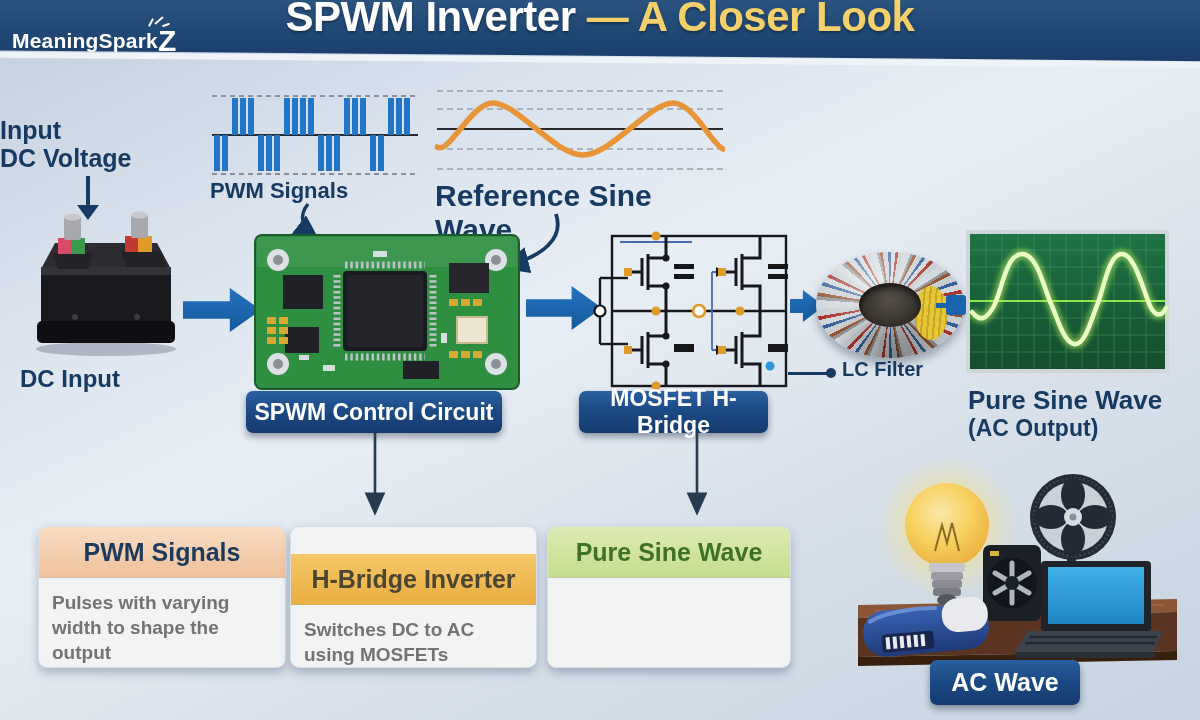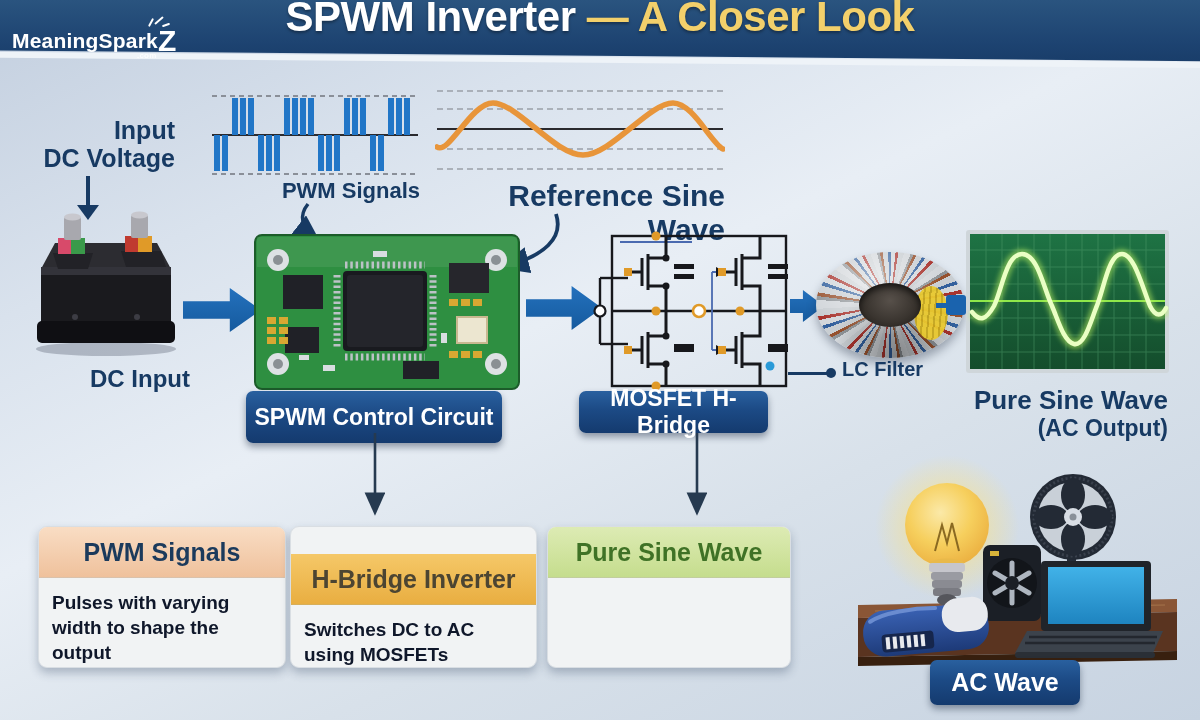--- a/index.html
+++ b/index.html
@@ -14,34 +14,34 @@
     background:linear-gradient(180deg,#2a547f 0%,#1d4371 60%,#173a66 100%);
     clip-path:polygon(0 0,100% 0,100% 85%,0 70%);}
   .title{left:0;top:-7px;width:1200px;text-align:center;font-size:42px;font-weight:800;
     letter-spacing:-0.5px;color:#ffffff;text-shadow:0 2px 3px rgba(0,0,0,.35);}
   .title .hl{color:#f3d06b;}
   .watermark{left:12px;top:24px;color:#fff;font-weight:700;font-size:21px;letter-spacing:.2px;}
   .watermark .bigz{font-size:30px;vertical-align:-3px;}
   .watermark .tld{display:block;font-size:8px;text-align:right;margin-top:-7px;margin-right:20px;opacity:.85;}
   .spark{position:absolute;background:#fff;width:2px;border-radius:2px;}
   
-  .lbl{color:#173a63;font-weight:700;text-align:right;line-height:1.12;}
+  .lbl{color:#173a63;font-weight:700;text-align:left;line-height:1.12;}
   
   .badge{background:linear-gradient(180deg,#29609f 0%,#1c4a85 45%,#143a6e 100%);
     border-radius:7px;color:#fff;font-weight:700;text-align:center;
     box-shadow:0 4px 7px rgba(10,25,50,.4);display:flex;align-items:center;justify-content:center;}
   
   .barrow{background:linear-gradient(180deg,#2471bd,#155a9e);
     clip-path:polygon(0 30%,60% 30%,60% 0,100% 50%,60% 100%,60% 70%,0 70%);}
   
   .card{background:#f1f3f4;border-radius:9px;box-shadow:0 5px 10px rgba(40,60,90,.3);
     border:1px solid #d9dee3;overflow:hidden;}
   .card .hd{height:50px;display:flex;align-items:center;justify-content:center;
     font-size:25px;font-weight:700;border-bottom:1px solid rgba(0,0,0,.12);}
-  .card .bd{padding:12px 13px 0 13px;font-size:19px;font-weight:700;color:#0f172a;line-height:1.32;}
+  .card .bd{padding:12px 13px 0 13px;font-size:19px;font-weight:700;color:#737373;line-height:1.32;}
   .hd1{background:linear-gradient(180deg,#f9ddc4,#efc19c);color:#1b3a5c;}
   .hd2{background:linear-gradient(180deg,#f5c868,#e9ae41);color:#4c4532;margin-top:27px;}
   .hd3{background:linear-gradient(180deg,#ddebb4,#c5dd8d);color:#3f7226;}
   
   .toroid-ring{width:148px;height:106px;border-radius:50%;
     background-image:
       radial-gradient(ellipse at 38% 26%, rgba(255,255,255,.55), rgba(255,255,255,0) 52%),
       radial-gradient(ellipse at 55% 100%, rgba(0,0,0,.38), rgba(0,0,0,0) 55%),
       repeating-conic-gradient(from 15deg,
         #d2d6da 0deg 7deg,#8f9498 7deg 10deg,#96512e 10deg 13deg,#c9ced2 13deg 19deg,
@@ -206,21 +206,21 @@
         <rect x="208" y="118" width="9" height="7"></rect>
         <rect x="220" y="118" width="9" height="7"></rect>
     </g>
     <g fill="#d8dde0">
       <rect x="70" y="132" width="12" height="6"></rect>
         <rect x="120" y="18" width="14" height="6"></rect>
       <rect x="46" y="122" width="10" height="5"></rect>
         <rect x="188" y="100" width="6" height="10"></rect>
     </g>
   </svg>
-  <div class="abs badge" style="left:246px;top:391px;width:256px;height:52px;font-size:23px;">SPWM Control Circuit</div>
+  <div class="abs badge" style="left:246px;top:391px;width:256px;height:42px;font-size:23px;">SPWM Control Circuit</div>
 
   <svg class="abs" style="left:592px;top:226px;" width="214" height="170" viewBox="0 0 214 170">
     <g fill="none" stroke="#17181c" stroke-width="2.4">
       <rect x="20" y="10" width="174" height="150"></rect>
       <line x1="20" y1="85" x2="194" y2="85"></line>
       <line x1="8" y1="52" x2="8" y2="118"></line>
         <line x1="8" y1="52" x2="36" y2="52"></line>
         <line x1="8" y1="118" x2="36" y2="118"></line>
     </g>
     <g stroke="#4a6ab0" stroke-width="1.8" fill="none">

